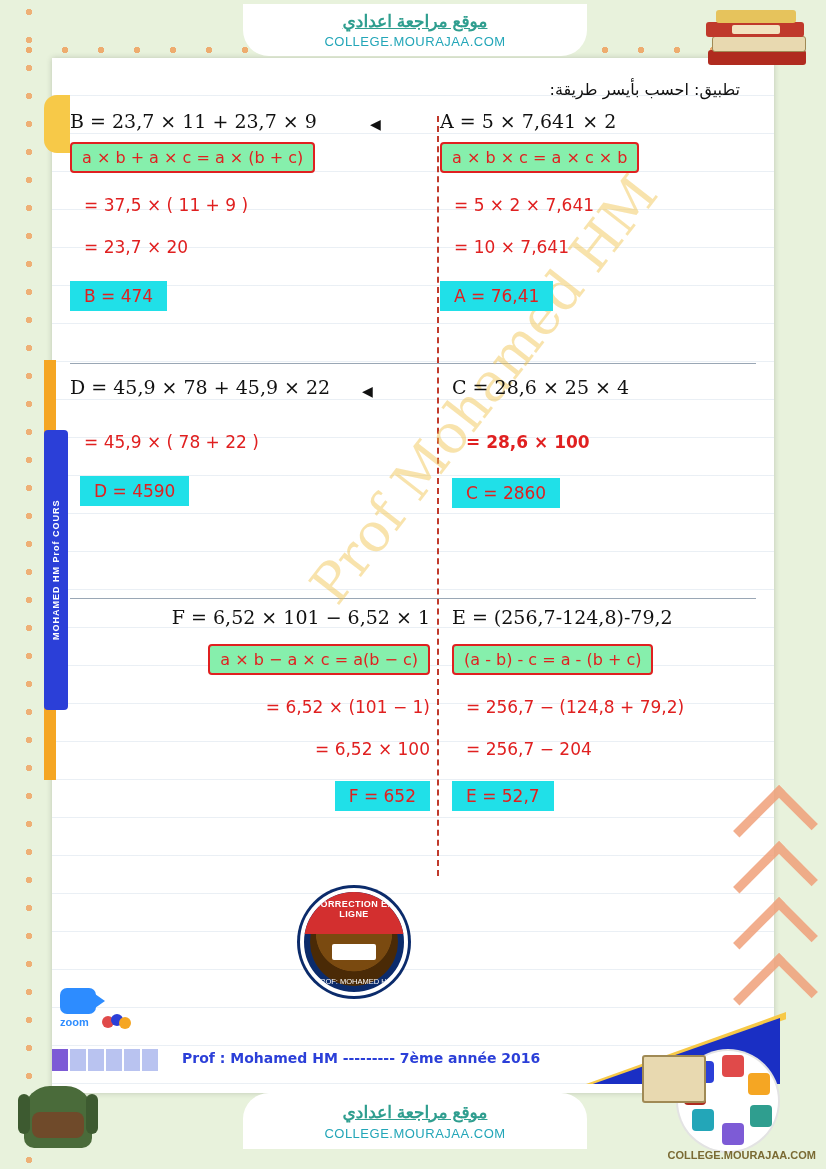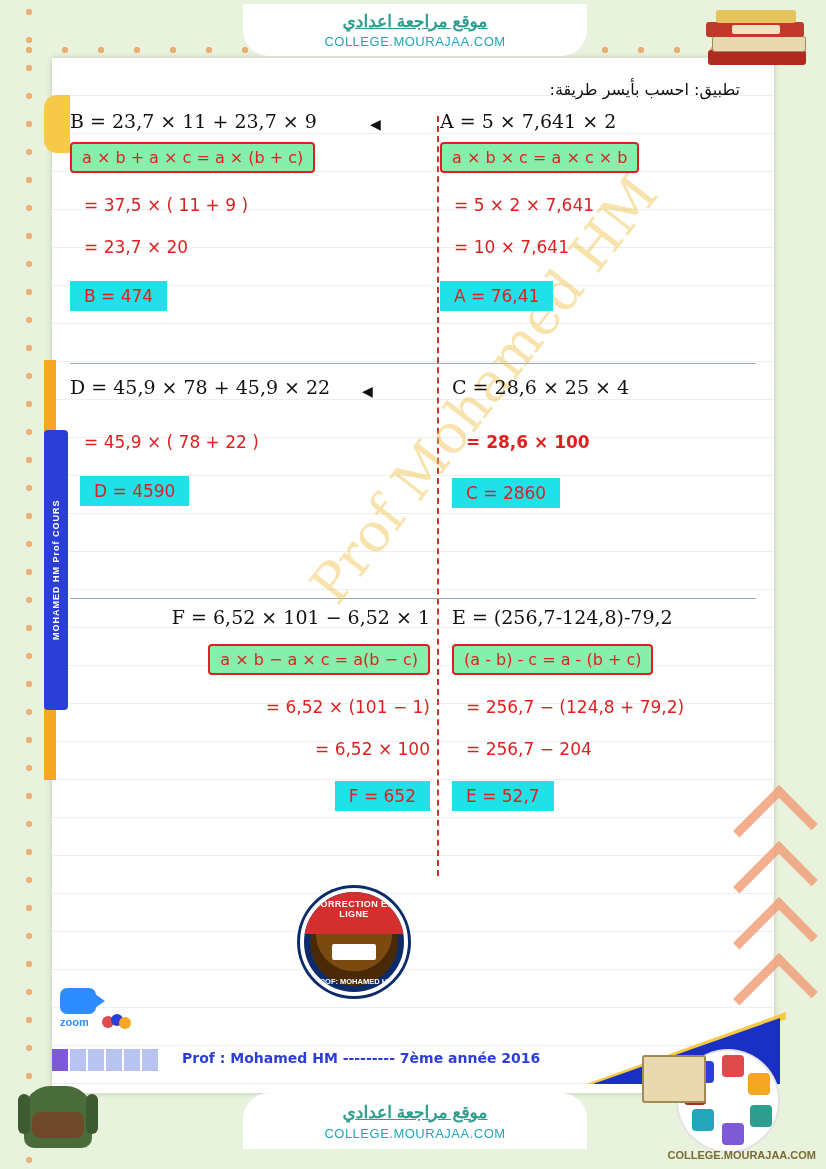--- a/index.html
+++ b/index.html
@@ -58,21 +58,21 @@
   .arrow{color:#111;font-size:14px;}
   .watermark{position:absolute;left:170px;top:300px;font-size:54px;color:#f0c24a;opacity:.45;
      transform:rotate(-52deg);font-family:"DejaVu Serif",serif;white-space:nowrap;}
   
   .logo{position:absolute;left:278px;top:888px;width:138px;height:104px;}
   .logo-circle{position:absolute;left:22px;top:0;width:100px;height:100px;border-radius:50%;
      background:#0b2b6b;border:4px solid #fff;box-shadow:0 0 0 3px #0b2b6b;overflow:hidden;}
   .logo-ring{position:absolute;inset:6px;border-radius:50%;background:radial-gradient(circle at 50% 40%,#7a4a10 0 55%,#4a2a06 56% 100%);}
   .logo-top{position:absolute;left:0;top:0;width:100%;height:42px;background:#d32f2f;border-radius:50px 50px 0 0;}
   .logo-text-top{position:absolute;top:7px;left:0;width:100%;text-align:center;color:#fff;font-size:9px;font-weight:bold;letter-spacing:.4px;}
-  .logo-text-bot{position:absolute;bottom:6px;left:0;width:100%;text-align:center;color:#fff;font-size:7.5px;font-weight:bold;}
+  .logo-text-bot{position:absolute;bottom:6px;left:0;width:100%;text-align:center;color:#fff;font-size:7.5px;font-weight:normal;}
   .logo-book{position:absolute;left:28px;top:52px;width:44px;height:16px;background:#fff;border-radius:2px;}
   
   .zoom{position:absolute;left:60px;top:988px;width:46px;height:46px;}
   .zoom-box{width:36px;height:26px;background:#2d8cff;border-radius:7px;position:relative;}
   .zoom-box:after{content:"";position:absolute;right:-9px;top:6px;border-left:10px solid #2d8cff;border-top:7px solid transparent;border-bottom:7px solid transparent;}
   .zoom-label{color:#2d8cff;font-size:11px;font-weight:bold;margin-top:2px;}
   
   .footer-strip{position:absolute;left:52px;top:1044px;width:580px;height:28px;
      display:flex;align-items:center;}
   .footer-text{color:#2b3fd8;font-size:14px;font-weight:bold;font-family:"DejaVu Sans",sans-serif;}

